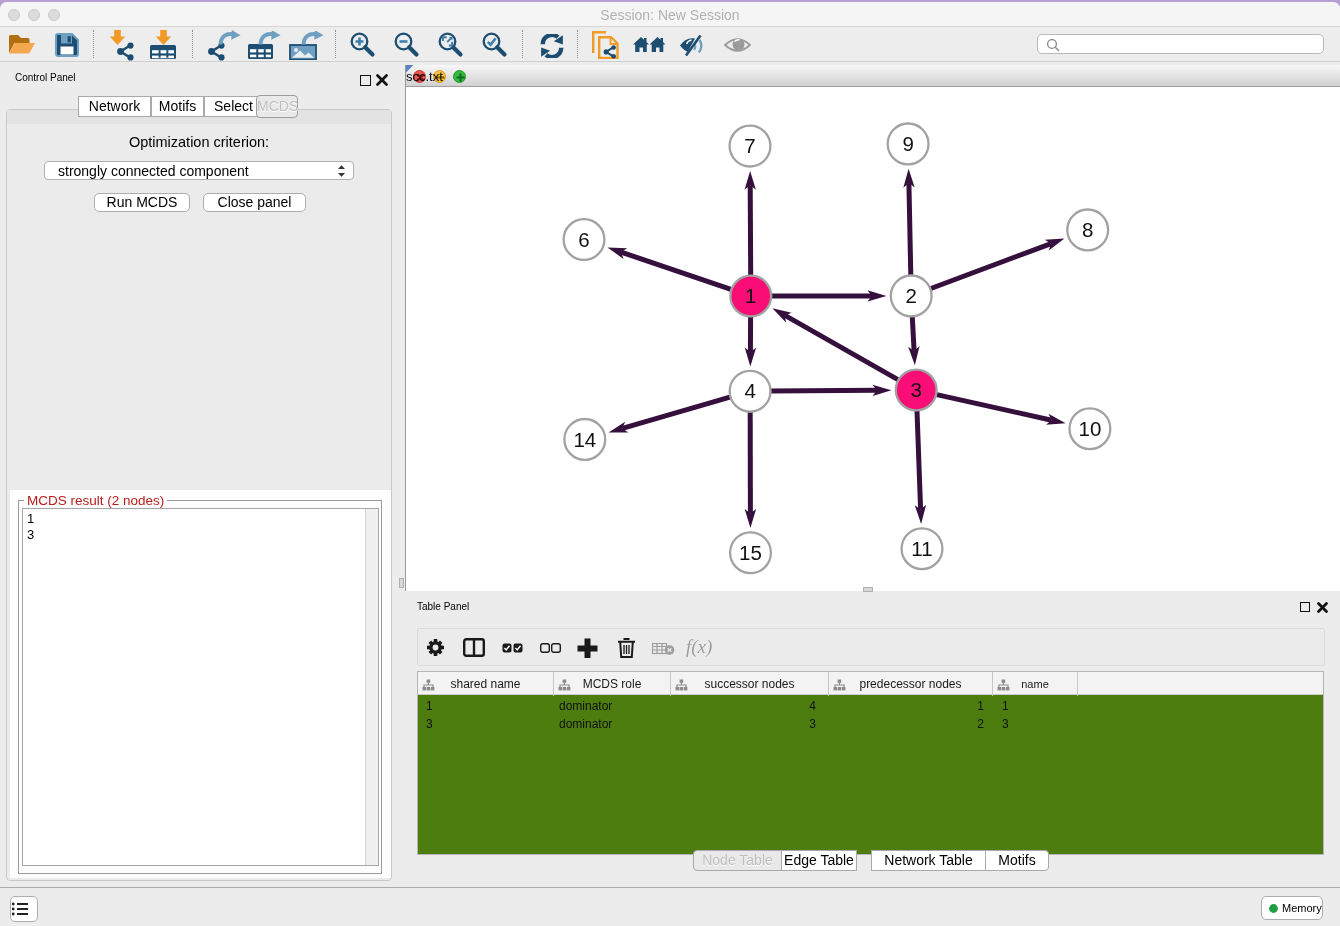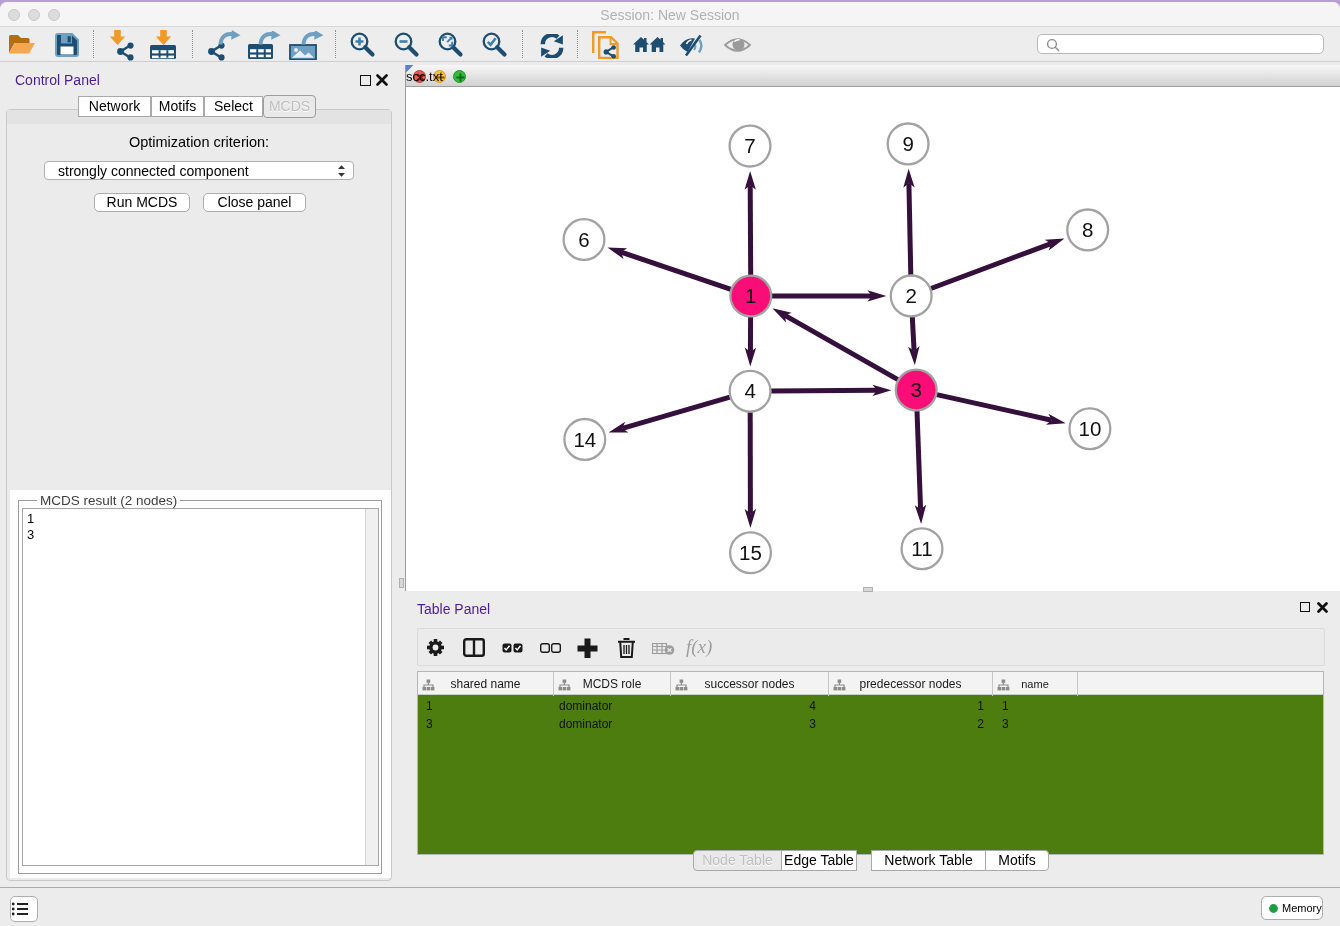--- a/index.html
+++ b/index.html
@@ -6,21 +6,21 @@
 body{background:#b79fd3;font-family:"Liberation Sans",sans-serif;position:relative}
 .abs{position:absolute}
 .win{position:absolute;left:0;top:2px;width:1340px;height:924px;background:#ececec;border-radius:7px 7px 0 0}
 .titlebar{position:absolute;left:0;top:0;width:1340px;height:25px;background:#f5f5f5;border-radius:7px 7px 0 0;border-bottom:1px solid #d6d6d6}
 .tl{position:absolute;top:7px;width:12px;height:12px;border-radius:50%;background:#dcdcdc;border:1px solid #c9c9c9}
 .wtitle{position:absolute;top:5px;left:0;width:100%;text-align:center;font-size:14px;color:#b3b0b3}
 .toolbar{position:absolute;left:0;top:25px;width:1340px;height:35px;background:#ededed;border-bottom:1px solid #cfcfcf}
 .tsep{position:absolute;top:3px;height:28px;width:0;border-left:1px dotted #8f8f8f}
 .search{position:absolute;left:1037px;top:7px;width:287px;height:20px;background:#fff;border:1px solid #b9b9b9;border-radius:5px}
 .cp{position:absolute;left:0;top:62px;width:393px;height:824px}
-.ptitle{font-size:14px;color:#4c1d95}
+.ptitle{font-size:10px;color:#000000}
 .tab{position:absolute;top:0;height:21px;background:#fff;border:1px solid #a9a9a9;font-size:14px;color:#000;text-align:center;line-height:19px}
 .tabsel{background:#e9e9e9;border:1px solid #9d9d9d;border-radius:4px;color:#c0bfc0;text-shadow:0 1px 0 #fff}
 .btn{position:absolute;background:#fff;border:1px solid #adadad;border-radius:5px;font-size:14px;color:#000;text-align:center}
 .nw{position:absolute;left:405px;top:65px;width:935px;height:526px;border-left:1px solid #9a9a9a}
 .nwtitle{position:absolute;left:0;top:0;width:100%;height:22px;background:linear-gradient(#f7f7f7,#d2d1d2);border-bottom:1px solid #9f9e9f}
 .tl2{position:absolute;top:4.5px;width:13px;height:13px;border-radius:50%}
 .tp{position:absolute;left:405px;top:591px;width:935px;height:295px}
 .cell{position:absolute;font-size:12px;color:#111;white-space:nowrap}
 .btab{position:absolute;top:0;height:21px;background:#fff;border:1px solid #a9a9a9;font-size:14px;text-align:center;line-height:19px;color:#000}
 .statusbar{position:absolute;left:0;top:887px;width:1340px;height:40px;background:#ececec;border-top:1px solid #ababab}
@@ -178,33 +178,33 @@
   <div class="abs" style="left:360px;top:13px;width:11px;height:11px;border:1.6px solid #111;background:#ececec"></div>
     <svg class="icon" style="left:375px;top:11px" width="14" height="14" viewBox="0 0 14 14">
       <path d="M2.5,2.5 L11.5,11.5 M11.5,2.5 L2.5,11.5" stroke="#111" stroke-width="2.7" stroke-linecap="round"></path>
     </svg>
   <div class="abs" style="left:6px;top:47px;width:386px;height:772px;background:#ebebeb;border:1px solid #c9c9c9;border-radius:4px"></div>
   <div class="abs" style="left:7px;top:48px;width:384px;height:14px;background:#e3e3e3"></div>
   <div class="abs" style="left:0;top:34px;width:393px;height:22px">
       <div class="tab" style="left:78px;width:73px">Network</div>
       <div class="tab" style="left:151px;width:53px">Motifs</div>
       <div class="tab" style="left:204px;width:59px">Select</div>
-      <div class="tab tabsel" style="left:263px;width:53px;top:-1px;height:23px;line-height:21px">MCDS</div>
+      <div class="tab tabsel" style="left:256px;width:42px;top:-1px;height:23px;line-height:21px">MCDS</div>
     </div>
   <div class="abs" style="left:6px;top:72px;width:386px;text-align:center;font-size:14.5px;color:#000">Optimization criterion:</div>
   <div class="abs" style="left:44px;top:99px;width:310px;height:19px;background:#fff;border:1px solid #b0b0b0;border-radius:4px;font-size:14px;line-height:18px;padding-left:13px">strongly connected component
     <svg class="icon" style="right:6px;top:2px" width="11" height="14" viewBox="0 0 11 14">
         <path d="M2,5 L5.5,1.2 L9,5 Z M2,9 L5.5,12.8 L9,9 Z" fill="#333"></path>
       </svg>
   </div>
   <div class="btn" style="left:94px;top:131px;width:96px;height:19px;line-height:17px">Run MCDS</div>
   <div class="btn" style="left:203px;top:131px;width:103px;height:19px;line-height:17px">Close panel</div>
   <div class="abs" style="left:10px;top:428px;width:381px;height:388px;background:#fdfdfd"></div>
   <div class="abs" style="left:18px;top:438px;width:364px;height:374px;border:1px solid #9b9b9b">
-    <div class="abs" style="left:18px;top:-8px;background:#fdfdfd;padding:0 3px;font-size:13.5px;color:#404040">MCDS result (2 nodes)</div>
+    <div class="abs" style="left:5px;top:-8px;background:#fdfdfd;padding:0 3px;font-size:13.5px;color:#b91c1c">MCDS result (2 nodes)</div>
   </div>
   <div class="abs" style="left:22px;top:446px;width:357px;height:358px;border:1px solid #a6a6a6;background:#fff;font-size:13px;line-height:16px;padding:2px 0 0 4px;color:#000">1<br>3</div>
   <div class="abs" style="left:365px;top:447px;width:13px;height:356px;background:#f0f0f0;border-left:1px solid #d4d4d4"></div>
 </div>
 
 <div class="nw">
   <div class="nwtitle">
     <svg width="8" height="8" style="position:absolute;left:0;top:0">
         <path d="M0,0 L7.5,0 L0,7.5 Z" fill="#5b82c8"></path>
       </svg>

